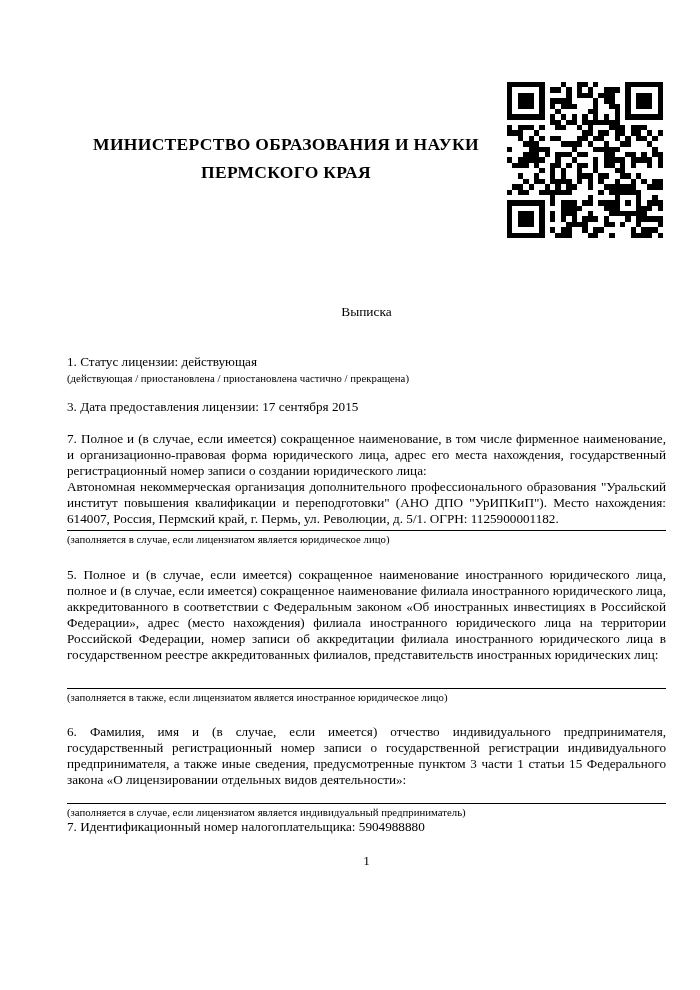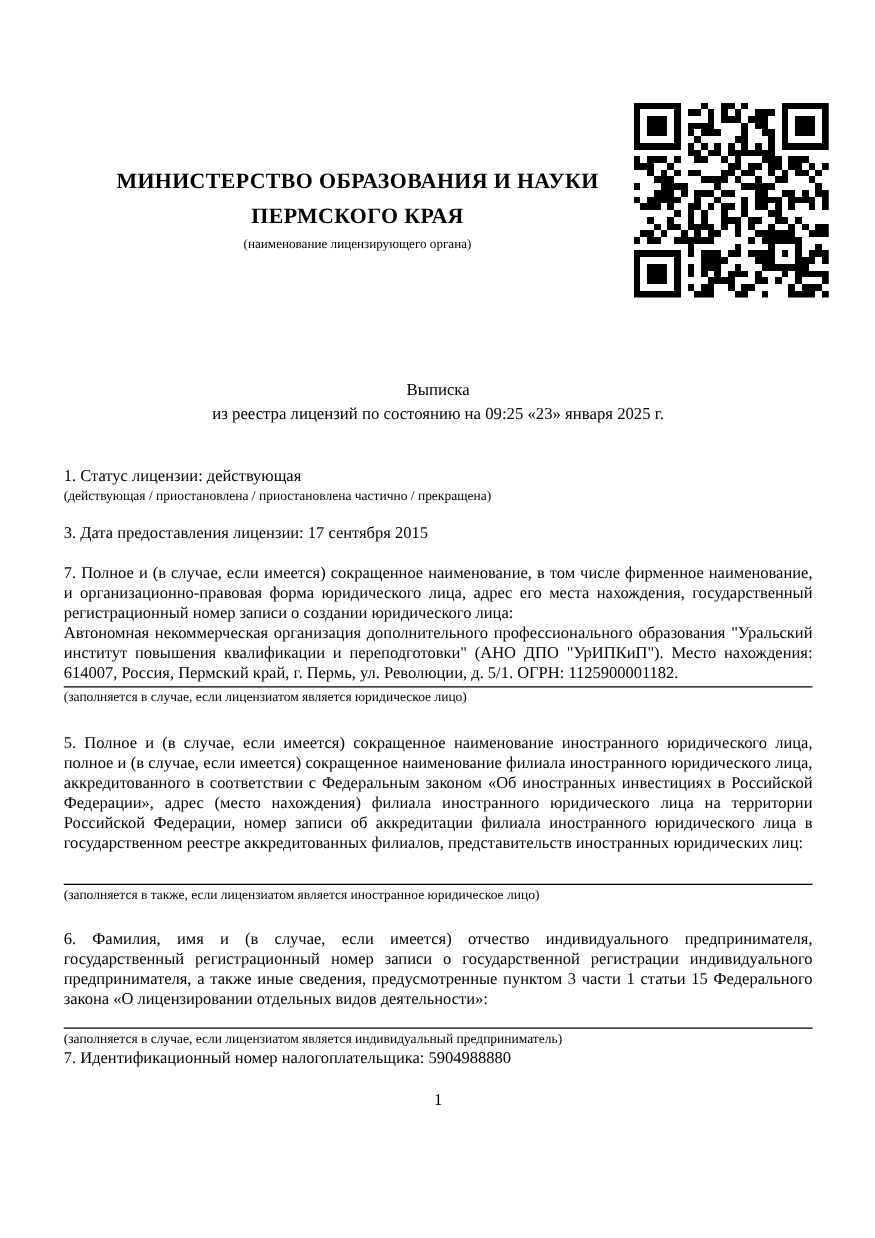--- a/index.html
+++ b/index.html
@@ -41,21 +41,21 @@
     right: 37px;
     width: 156px;
     height: 156px;
   }
   .qr-box svg { display: block; }
 
   
   .content {
     position: absolute;
     top: 302px;
-    left: 51px;
+    left: 67px;
     width: 599px;
     font-size: 13.2px;
     line-height: 16px;
   }
   .doc-title {
     text-align: center;
     font-size: 13.4px;
     line-height: 19px;
   }
   .item { margin: 0; }
@@ -88,21 +88,20 @@
   }
 </style>
 </head>
 <body>
 
 <div class="page">
 
   <div class="org-header">
     <div class="org-line">МИНИСТЕРСТВО ОБРАЗОВАНИЯ И НАУКИ</div>
     <div class="org-line">ПЕРМСКОГО КРАЯ</div>
-    <div class="org-caption">(наименование лицензирующего органа)</div>
   </div>
 
   <div class="qr-box">
     <svg id="qr-svg" width="156" height="156" viewBox="0 0 29 29" shape-rendering="crispEdges" xmlns="http://www.w3.org/2000/svg">
         <rect x="0" y="0" width="29" height="29" fill="#fff"></rect>
         <rect x="0" y="0" width="1" height="1" fill="#000"></rect>
         <rect x="1" y="0" width="1" height="1" fill="#000"></rect>
         <rect x="2" y="0" width="1" height="1" fill="#000"></rect>
         <rect x="3" y="0" width="1" height="1" fill="#000"></rect>
         <rect x="4" y="0" width="1" height="1" fill="#000"></rect>
@@ -525,21 +524,20 @@
         <rect x="25" y="28" width="1" height="1" fill="#000"></rect>
         <rect x="26" y="28" width="1" height="1" fill="#000"></rect>
         <rect x="28" y="28" width="1" height="1" fill="#000"></rect>
       </svg>
   </div>
 
   <div class="content">
 
     <div class="doc-title">
       <div>Выписка</div>
-      <div>из реестра лицензий по состоянию на 09:25 «23» января 2025 г.</div>
     </div>
 
     <div class="item mt-item1">
       <div class="item-text">1. Статус лицензии: действующая</div>
       <div class="caption">(действующая / приостановлена / приостановлена частично / прекращена)</div>
     </div>
 
 
     <div class="item mt-item3">
       <div class="item-text">3. Дата предоставления лицензии: 17 сентября 2015</div>

